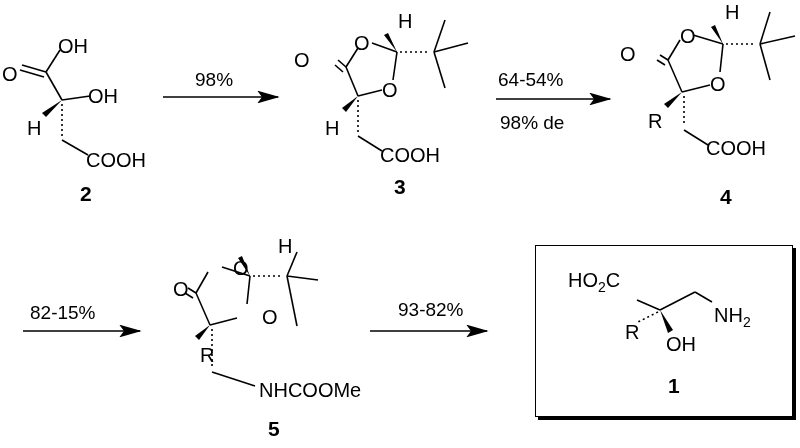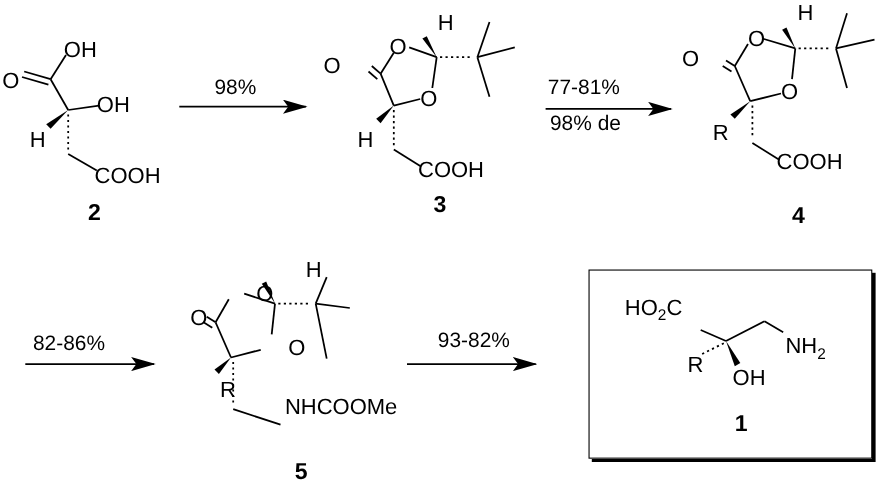--- a/index.html
+++ b/index.html
@@ -111,42 +111,42 @@
 <div>
   <span class="t" style="left:294px;top:50px">O</span>
   <span class="t" style="left:354px;top:33px">O</span>
   <span class="t" style="left:382px;top:80px">O</span>
   <span class="t" style="left:398px;top:11px">H</span>
   <span class="t" style="left:325px;top:118px">H</span>
   <span class="t" style="left:380px;top:145px">COOH</span>
   <span class="lbl" style="left:394px;top:176px">3</span>
 </div>
 
-<div class="cond" style="left:498px;top:70px">77-81%</div>
-<div class="cond" style="left:500px;top:103px">98% de</div>
+<div class="cond" style="left:498px;top:70px">64-54%</div>
+<div class="cond" style="left:500px;top:113px">98% de</div>
 
 <div>
   <span class="t" style="left:620px;top:44px">O</span>
   <span class="t" style="left:680px;top:26px">O</span>
   <span class="t" style="left:710px;top:74px">O</span>
   <span class="t" style="left:725px;top:2px">H</span>
   <span class="t" style="left:648px;top:111px">R</span>
   <span class="t" style="left:706px;top:138px">COOH</span>
   <span class="lbl" style="left:720px;top:186px">4</span>
 </div>
 
-<div class="cond" style="left:30px;top:303px">82-86%</div>
+<div class="cond" style="left:30px;top:303px">82-15%</div>
 
 <div>
   <span class="t" style="left:173px;top:279px">O</span>
   <span class="t" style="left:233px;top:258px">O</span>
   <span class="t" style="left:262px;top:307px">O</span>
   <span class="t" style="left:278px;top:236px">H</span>
   <span class="t" style="left:200px;top:345px">R</span>
-  <span class="t" style="left:259px;top:360px">NHCOOMe</span>
+  <span class="t" style="left:259px;top:380px">NHCOOMe</span>
   <span class="lbl" style="left:268px;top:418px">5</span>
 </div>
 
 <div class="cond" style="left:398px;top:300px">93-82%</div>
 
 <div class="box"></div>
 <div>
   <span class="t" style="left:568px;top:270px"><span>HO</span><sub>2</sub><span>C</span></span>
   <span class="t" style="left:714px;top:305px"><span>NH</span><sub>2</sub></span>
   <span class="t" style="left:625px;top:322px">R</span>

